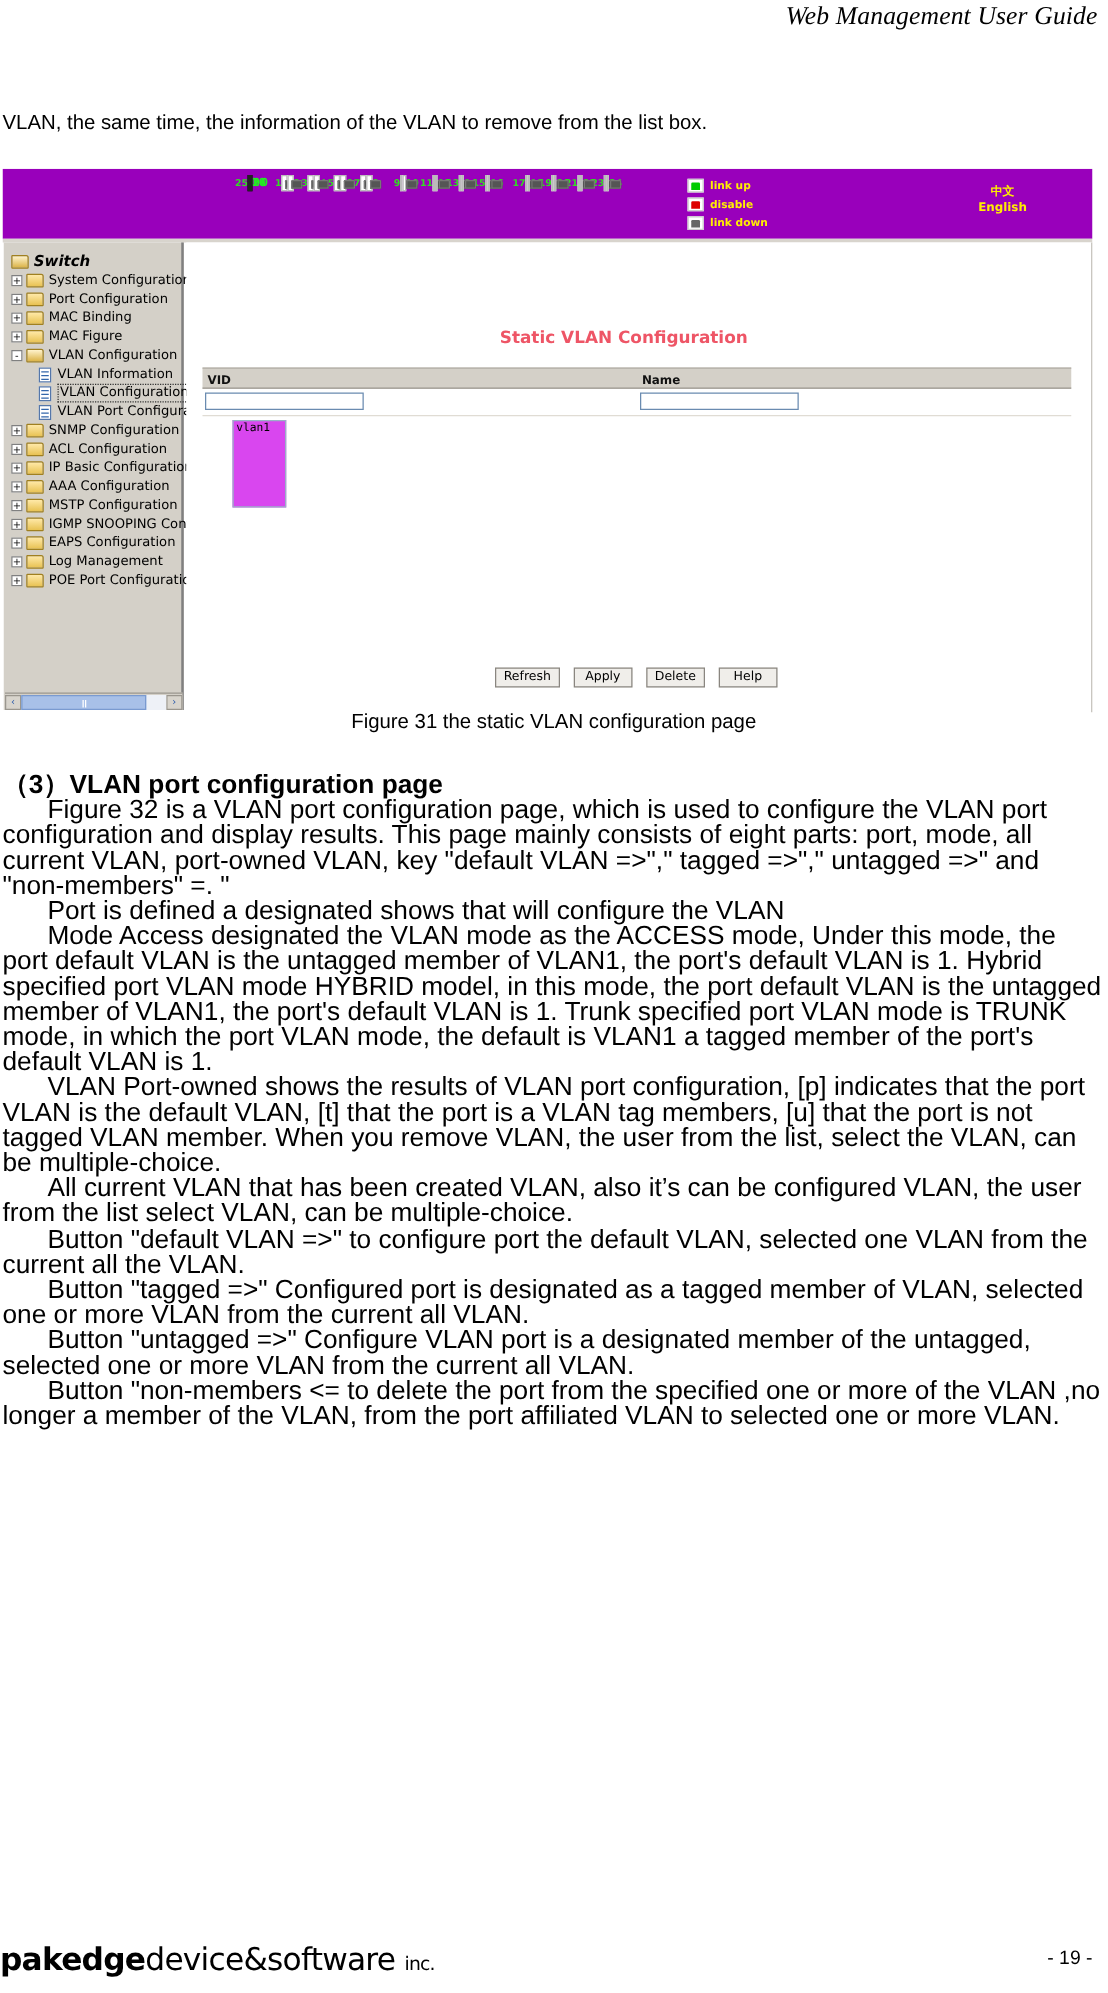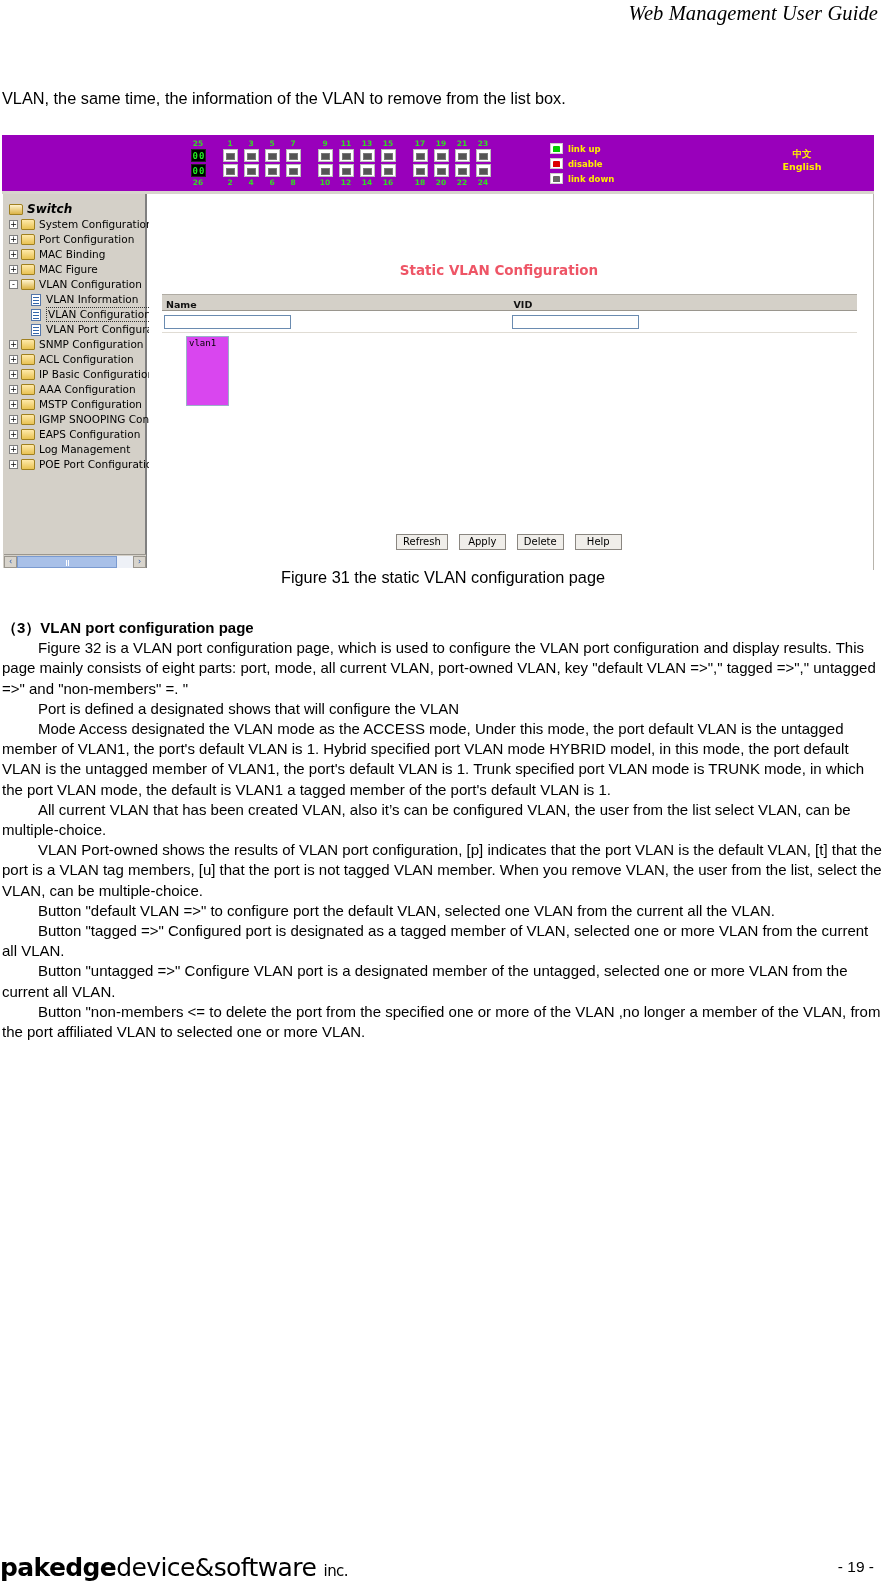--- a/index.html
+++ b/index.html
@@ -70,21 +70,20 @@
     position: absolute;
     top: 4px;
     left: 186px;
     display: flex;
     align-items: flex-start;
   }
   .port-group { display: flex; }
   .port-gap { width: 11px; }
   .port-col {
     display: flex;
-    flex-direction: column;
     align-items: center;
     width: 20px;
     margin-right: 1px;
   }
   .port-num {
     font-size: 7.5px;
     font-weight: bold;
     color: #33dd22;
     line-height: 9px;
     font-family: "DejaVu Sans", sans-serif;
@@ -422,21 +421,21 @@
     text-align: center;
     font-size: 16.3px;
   }
 
   
   .body-copy {
     position: absolute;
     top: 618px;
     left: 2px;
     width: 880px;
-    font-size: 15px;
+    font-size: 21px;
     line-height: 20.2px;
   }
   .sec-heading {
     font-weight: bold;
     margin: 0 0 2px 0;
   }
   .body-copy p {
     margin: 0;
     text-indent: 36px;
   }
@@ -699,24 +698,24 @@
       </div>
     </div>
 
     <div class="content-pane">
 
       <div class="content-title">Static VLAN Configuration</div>
 
       <div class="form-table">
         <div class="ft-header">
           <div class="ft-cell left-pad">
-            <span class="ft-head-label">Name</span>
+            <span class="ft-head-label">VID</span>
           </div>
           <div class="ft-cell left-pad">
-            <span class="ft-head-label">VID</span>
+            <span class="ft-head-label">Name</span>
           </div>
         </div>
         <div class="ft-row">
           <div class="ft-cell">
             <input class="ft-input" type="text" value="" style="">
           </div>
           <div class="ft-cell">
             <input class="ft-input" type="text" value="" style="">
           </div>
         </div>
@@ -736,22 +735,22 @@
   </div>
 </div>
 
 <div class="fig-caption">Figure 31 the static VLAN configuration page</div>
 
 <div class="body-copy">
   <p class="sec-heading no-indent">（3）VLAN port configuration page</p>
   <p>Figure 32 is a VLAN port configuration page, which is used to configure the VLAN port configuration and display results. This page mainly consists of eight parts: port, mode, all current VLAN, port-owned VLAN, key "default VLAN =&gt;"," tagged =&gt;"," untagged =&gt;" and "non-members" =. "</p>
   <p>Port is defined a designated shows that will configure the VLAN</p>
   <p>Mode Access designated the VLAN mode as the ACCESS mode, Under this mode, the port default VLAN is the untagged member of VLAN1, the port's default VLAN is 1. Hybrid specified port VLAN mode HYBRID model, in this mode, the port default VLAN is the untagged member of VLAN1, the port's default VLAN is 1. Trunk specified port VLAN mode is TRUNK mode, in which the port VLAN mode, the default is VLAN1 a tagged member of the port's default VLAN is 1.</p>
+  <p>VLAN Port-owned shows the results of VLAN port configuration, [p] indicates that the port VLAN is the default VLAN, [t] that the port is a VLAN tag members, [u] that the port is not tagged VLAN member. When you remove VLAN, the user from the list, select the VLAN, can be multiple-choice.</p>
   <p>All current VLAN that has been created VLAN, also it’s can be configured VLAN, the user from the list select VLAN, can be multiple-choice.</p>
-  <p>VLAN Port-owned shows the results of VLAN port configuration, [p] indicates that the port VLAN is the default VLAN, [t] that the port is a VLAN tag members, [u] that the port is not tagged VLAN member. When you remove VLAN, the user from the list, select the VLAN, can be multiple-choice.</p>
   <p>Button "default VLAN =&gt;" to configure port the default VLAN, selected one VLAN from the current all the VLAN.</p>
   <p>Button "tagged =&gt;" Configured port is designated as a tagged member of VLAN, selected one or more VLAN from the current all VLAN.</p>
   <p>Button "untagged =&gt;" Configure VLAN port is a designated member of the untagged, selected one or more VLAN from the current all VLAN.</p>
   <p>Button "non-members &lt;= to delete the port from the specified one or more of the VLAN ,no longer a member of the VLAN, from the port affiliated VLAN to selected one or more VLAN.</p>
 </div>
 
 <div class="footer-logo">
   <span class="fl-bold">pakedge</span><span class="fl-reg">device&amp;software</span> <span class="fl-inc">inc.</span>
 </div>
 <div class="page-number">- 19 -</div>

